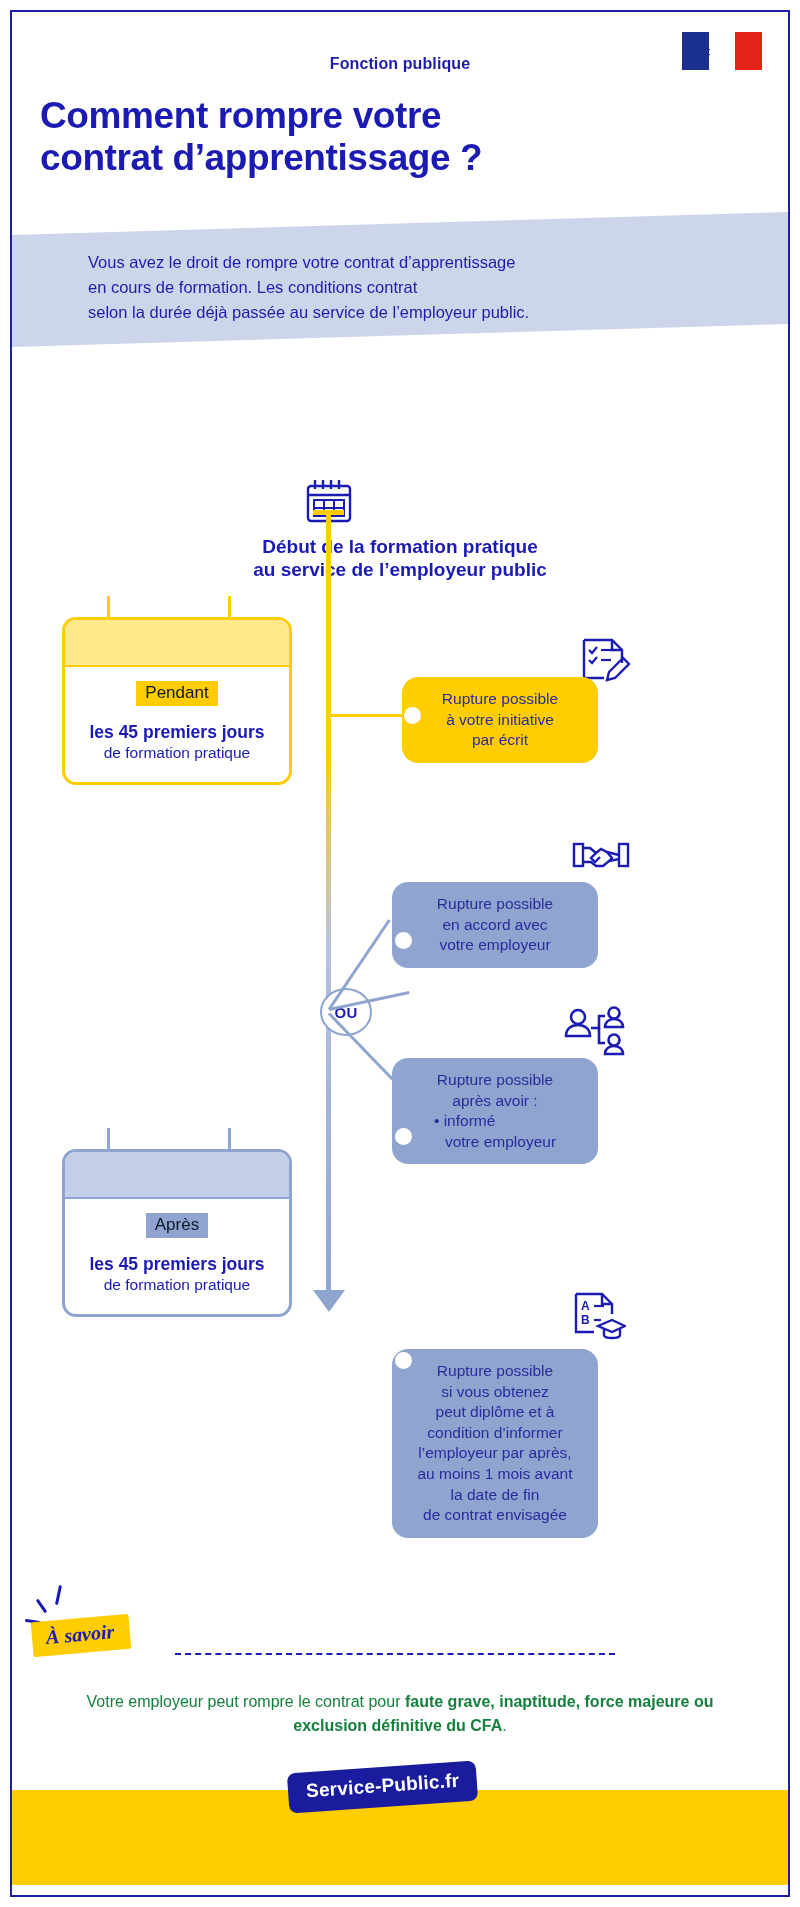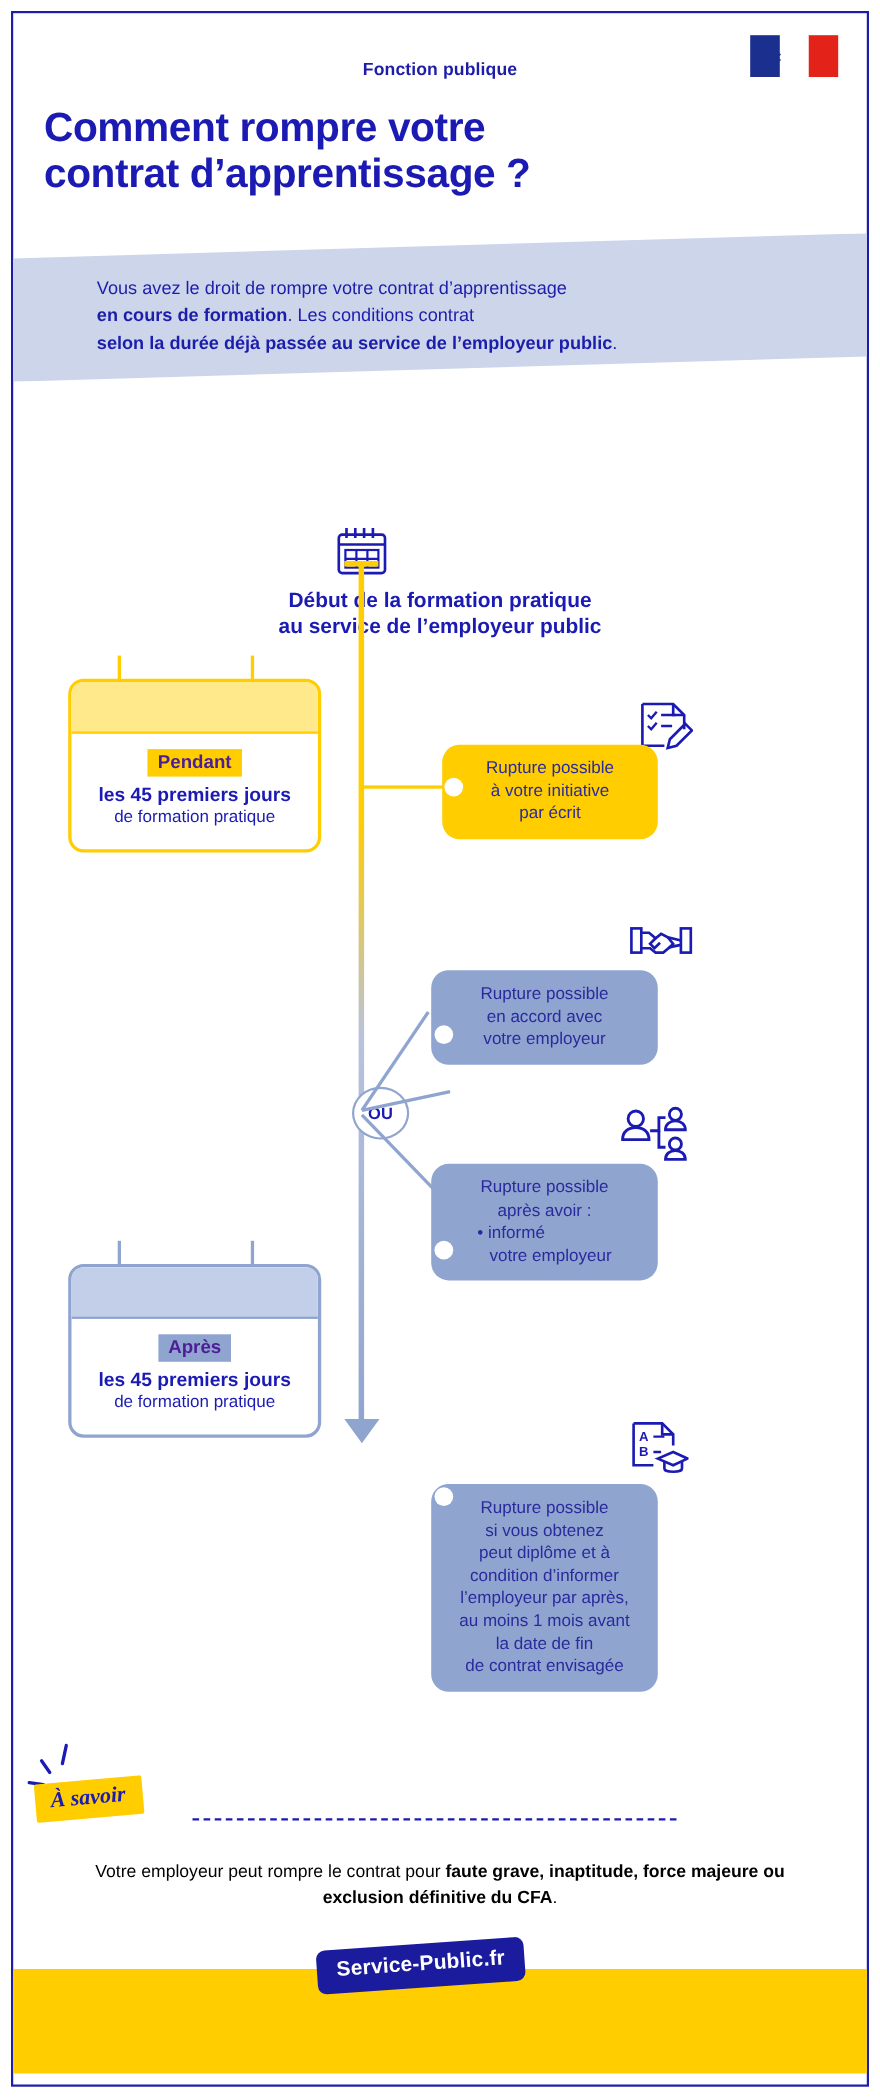--- a/index.html
+++ b/index.html
@@ -73,21 +73,21 @@
     clip-path:polygon(0% 17%, 100% 0%, 100% 83%, 0% 100%);
   }
   .intro-text{
     position:absolute;
     left:88px; top:250px;
     width:620px;
     font-size:16.5px;
     line-height:1.52;
     color:#1d1dab;
   }
-  .intro-text b{font-weight:bold;}
+  .intro-text b{font-weight:normal;}
 
   
   .cal-top-icon{
     position:absolute;
     left:303px; top:478px;
     width:52px; height:46px;
   }
   .timeline-head{
     position:absolute;
     left:100px; right:100px; top:536px;
@@ -151,25 +151,25 @@
     background:#c3cfe8;
     border-bottom-color:#8fa5d0;
   }
   .calcard .body{
     padding:14px 10px 20px 10px;
     text-align:center;
   }
   .chip{
     display:inline-block;
     background:#ffcd00;
-    color:#4c1d95;
-    font-weight:bold;
+    color:#0f172a;
+    font-weight:normal;
     font-size:17px;
     padding:2px 9px 3px 9px;
-    margin-bottom:6px;
+    margin-bottom:16px;
   }
   .calcard.blue .chip{background:#8fa5d0;}
   .calcard .l1{
     font-size:17.5px;
     font-weight:bold;
     color:#1b1bb3;
     line-height:1.2;
   }
   .calcard .l2{
     font-size:15.5px;
@@ -235,21 +235,21 @@
     width:440px; height:0;
     border-top:2px dashed #1b1bb3;
   }
   .savoir-text{
     position:absolute;
     left:80px; top:1690px;
     width:640px;
     text-align:center;
     font-size:16px;
     line-height:1.5;
-    color:#000000;
+    color:#15803d;
   }
   .savoir-text b{font-weight:bold;}
 
   
   .footer-band{
     position:absolute;
     left:12px; top:1790px;
     width:776px; height:95px;
     background:#ffcd00;
   }

